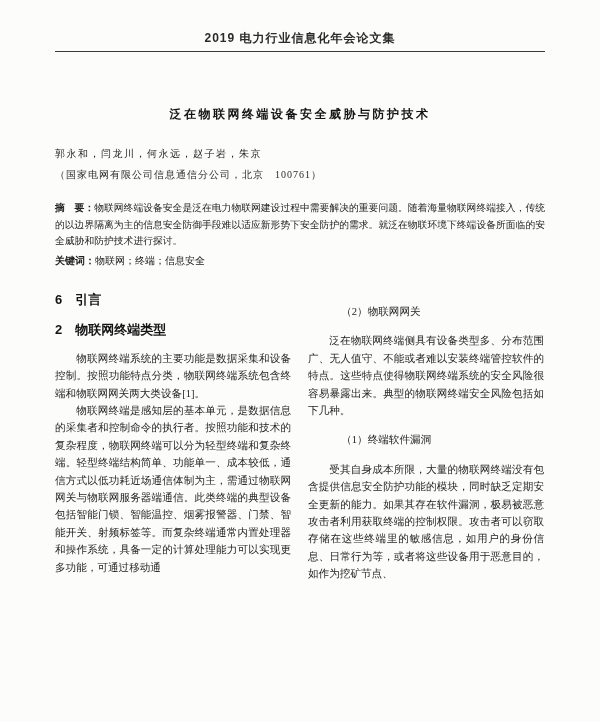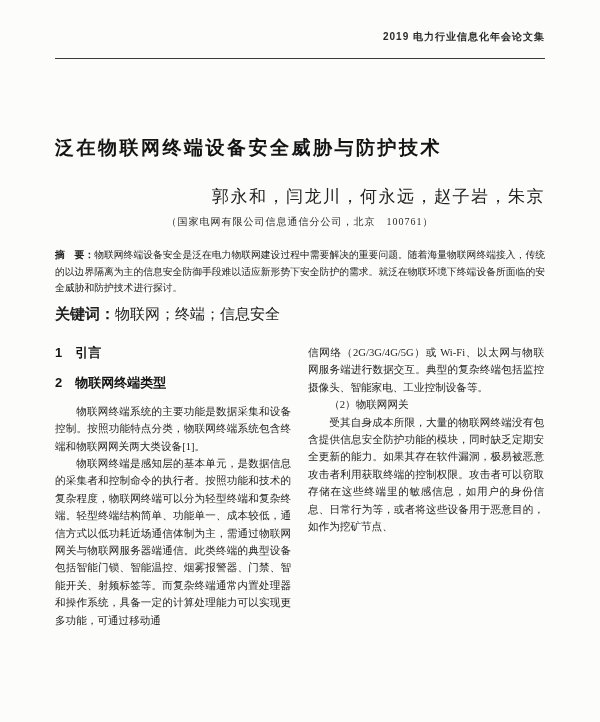--- a/index.html
+++ b/index.html
@@ -12,66 +12,66 @@
   }
   .page {
     box-sizing: border-box;
     width: 600px;
     height: 722px;
     padding: 30px 55px 20px 55px;
     color: #1c1c1c;
     font-family: "Liberation Serif", "DejaVu Serif", serif;
   }
   .proceedings-bar {
-    text-align: right;
+    text-align: center;
     font-family: "Liberation Sans", "DejaVu Sans", sans-serif;
     font-weight: bold;
-    font-size: 10px;
+    font-size: 12px;
     letter-spacing: 1px;
     color: #2a2a2a;
     border-bottom: 1.5px solid #3a3a3a;
-    padding-bottom: 14px;
+    padding-bottom: 4px;
   }
   .paper-title {
-    margin-top: 76px;
+    margin-top: 54px;
+    text-align: center;
     font-family: "Liberation Sans", "DejaVu Sans", sans-serif;
     font-weight: bold;
-    font-size: 19px;
+    font-size: 12px;
     letter-spacing: 2.5px;
     color: #141414;
   }
   .authors {
     margin-top: 24px;
-    text-align: right;
-    font-size: 17px;
+    text-align: left;
+    font-size: 10px;
     letter-spacing: 1.5px;
     color: #222;
   }
   .affiliation {
     margin-top: 7px;
-    text-align: center;
     font-size: 10px;
     letter-spacing: 1px;
     color: #2a2a2a;
   }
   .abstract-block {
     margin-top: 18px;
     font-size: 9.8px;
     line-height: 16.5px;
     text-align: justify;
     color: #222;
   }
   .abstract-block .lbl {
     font-family: Liberation Serif, serif;
     font-weight: bold;
   }
   .keywords-line {
-    font-size: 15px;
+    font-size: 10px;
     line-height: 16.5px;
-    margin-top: 9px;
+    margin-top: 3px;
     color: #222;
   }
   .body-columns {
     margin-top: 22px;
     display: flex;
     gap: 17px;
   }
   .col {
     width: 236px;
     font-size: 10.6px;
@@ -91,21 +91,21 @@
     margin-top: 13px;
   }
   p.para {
     margin: 0;
     text-indent: 2em;
   }
   p.para.no-indent {
     text-indent: 0;
   }
   p.item-line {
-    margin: 0;
+    margin: 12px;
     text-indent: 2em;
   }
 </style>
 </head>
 <body>
 
 <div class="page">
 
   <div class="proceedings-bar">2019 电力行业信息化年会论文集</div>
 
@@ -118,27 +118,28 @@
   <div class="abstract-block">
     <span class="lbl">摘　要：</span><span>物联网终端设备安全是泛在电力物联网建设过程中需要解决的重要问题。随着海量物联网终端接入，传统的以边界隔离为主的信息安全防御手段难以适应新形势下安全防护的需求。就泛在物联环境下终端设备所面临的安全威胁和防护技术进行探讨。</span>
     <div class="keywords-line">
       <span class="lbl">关键词：</span><span>物联网；终端；信息安全</span>
     </div>
   </div>
 
   <div class="body-columns">
 
     <div class="col">
-      <div class="sec-heading">1　引言</div>
+      <div class="sec-heading">6　引言</div>
       <div class="sec-heading mid">2　物联网终端类型</div>
       <p class="para">物联网终端系统的主要功能是数据采集和设备控制。按照功能特点分类，物联网终端系统包含终端和物联网网关两大类设备[1]。</p>
       <p class="para">物联网终端是感知层的基本单元，是数据信息的采集者和控制命令的执行者。按照功能和技术的复杂程度，物联网终端可以分为轻型终端和复杂终端。轻型终端结构简单、功能单一、成本较低，通信方式以低功耗近场通信体制为主，需通过物联网网关与物联网服务器端通信。此类终端的典型设备包括智能门锁、智能温控、烟雾报警器、门禁、智能开关、射频标签等。而复杂终端通常内置处理器和操作系统，具备一定的计算处理能力可以实现更多功能，可通过移动通</p>
     </div>
 
     <div class="col">
-      <p class="para no-indent">信网络（2G/3G/4G/5G）或 Wi-Fi、以太网与物联网服务端进行数据交互。典型的复杂终端包括监控摄像头、智能家电、工业控制设备等。</p>
       <p class="item-line">（2）物联网网关</p>
+      <p class="para">泛在物联网终端侧具有设备类型多、分布范围广、无人值守、不能或者难以安装终端管控软件的特点。这些特点使得物联网终端系统的安全风险很容易暴露出来。典型的物联网终端安全风险包括如下几种。</p>
+      <p class="item-line">（1）终端软件漏洞</p>
       <p class="para">受其自身成本所限，大量的物联网终端没有包含提供信息安全防护功能的模块，同时缺乏定期安全更新的能力。如果其存在软件漏洞，极易被恶意攻击者利用获取终端的控制权限。攻击者可以窃取存储在这些终端里的敏感信息，如用户的身份信息、日常行为等，或者将这些设备用于恶意目的，如作为挖矿节点、</p>
     </div>
 
   </div>
 
 </div>
 
 </body></html>

